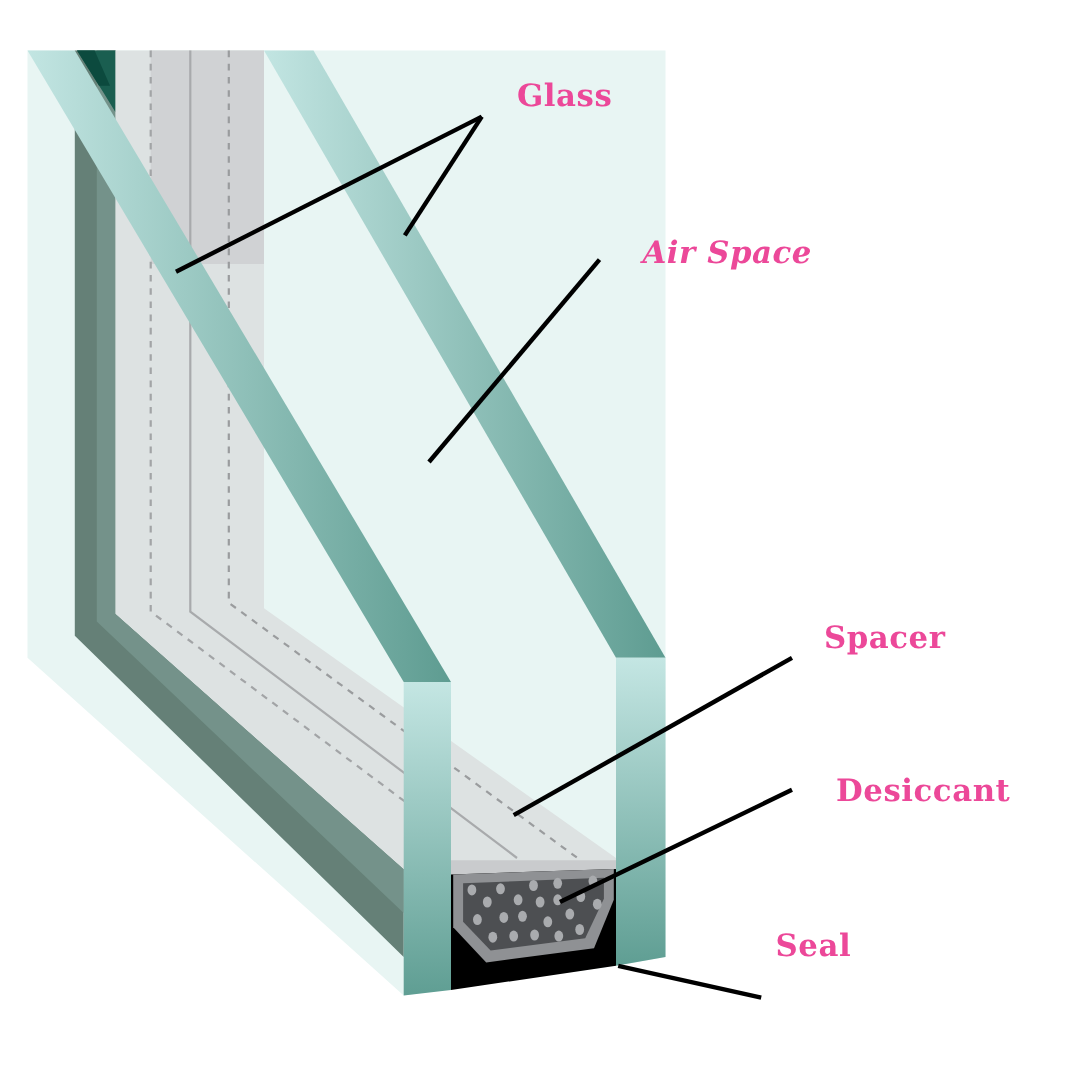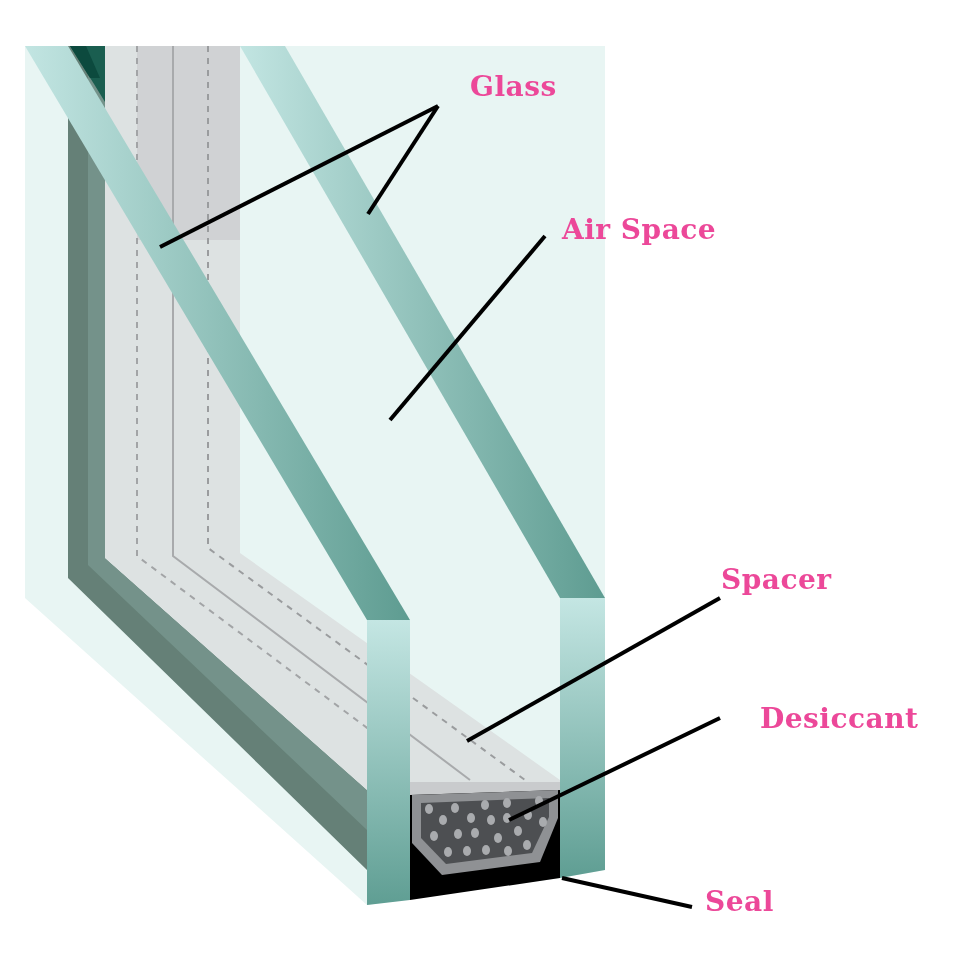--- a/index.html
+++ b/index.html
@@ -89,16 +89,16 @@
     <line x1="160" y1="247" x2="438" y2="106"></line>
     <line x1="438" y1="106" x2="368" y2="214"></line>
     <line x1="390" y1="420" x2="545" y2="236"></line>
     <line x1="467" y1="741" x2="720" y2="598"></line>
     <line x1="509" y1="820" x2="720" y2="718"></line>
     <line x1="562" y1="878" x2="692" y2="907"></line>
   </g>
 </svg>
 
 <div class="label" style="left:470px; top:73px;">Glass</div>
-<div class="label" style="left:562px; top:216px;">Air Space</div>
-<div class="label" style="left:721px; top:566px;">Spacer</div>
+<div class="label" style="left:584px; top:216px;font-style:italic;">Air Space</div>
+<div class="label" style="left:749px; top:566px;">Spacer</div>
 <div class="label" style="left:760px; top:705px;">Desiccant</div>
-<div class="label" style="left:705px; top:888px;">Seal</div>
+<div class="label" style="left:705px; top:846px;">Seal</div>
 
 </body></html>

